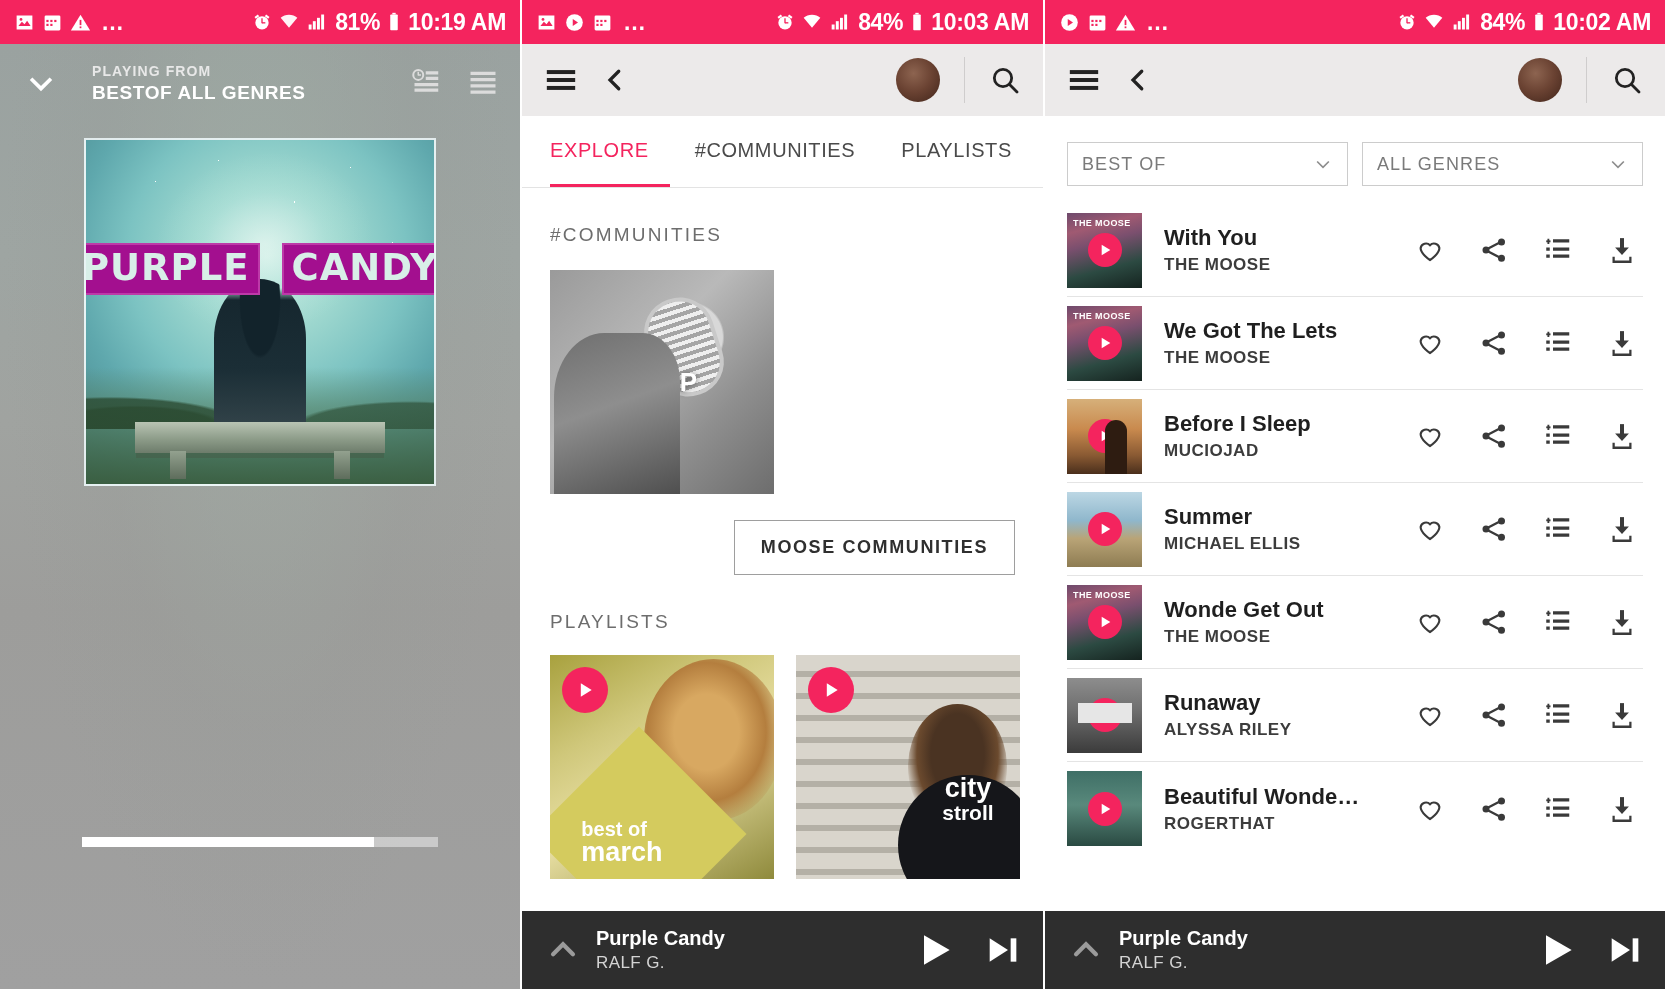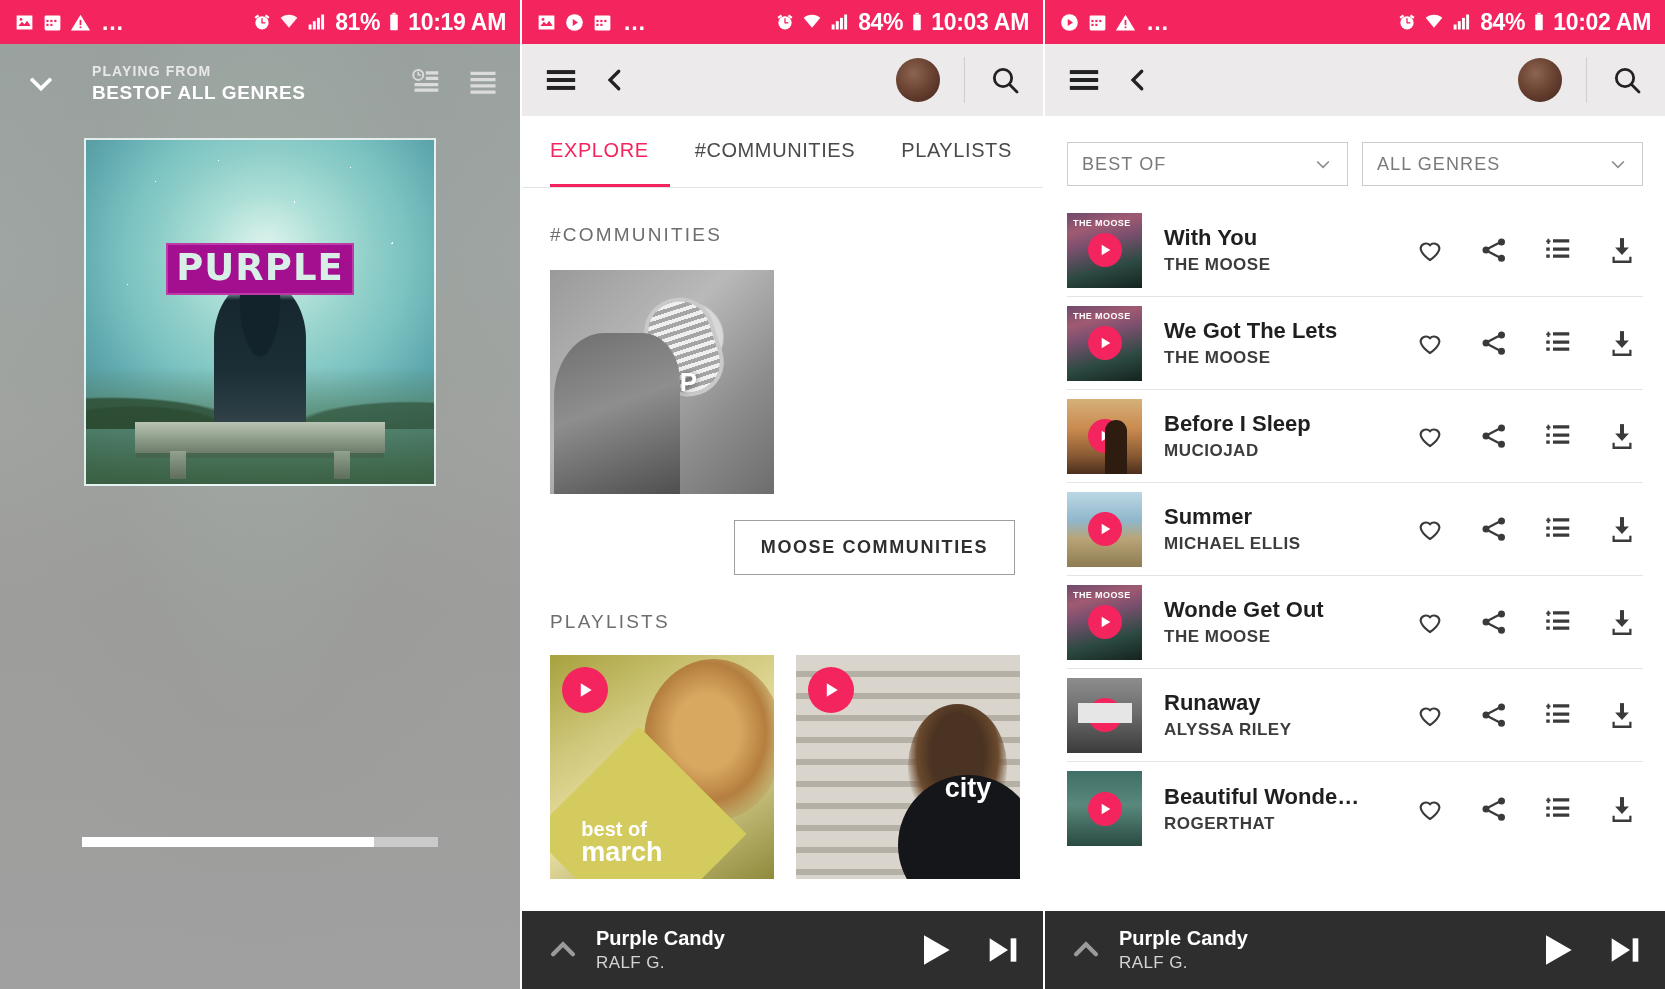--- a/index.html
+++ b/index.html
@@ -218,21 +218,21 @@
     background: repeating-linear-gradient(180deg,#d9d5cc 0 16px,#b4b0a6 16px 22px),
                 linear-gradient(180deg,#cfcac0,#a8a49a);
   }
   .pl-b::before {
     content:""; position:absolute; right:6%; top:22%; width:44%; height:56%;
     background: radial-gradient(ellipse at 50% 40%, #4a3322 0 38%, #6b4a2e 58%, rgba(90,62,40,0) 75%);
     border-radius:50%;
   }
   .pl-b .circ {
     position:absolute; right: -8%; bottom: -16%; width: 140px; height: 140px; border-radius:50%;
-    background:#15161a; display:flex; flex-direction:column; align-items:center; justify-content:space-between;
+    background:#15161a; display:flex; flex-direction:column; align-items:center; justify-content:flex-start;
     color:#fff; font-weight:bold; line-height:1.02;
   }
   .pl-b .circ span:first-child { font-size: 27px; }
   .pl-b .circ span:last-child { font-size: 21px; }
   .play-badge {
     position:absolute; left: 12px; top: 12px; width: 46px; height: 46px; border-radius:50%;
     background: #f4245e; display:flex; align-items:center; justify-content:center; cursor:pointer;
   }
 
   
@@ -388,20 +388,21 @@
     <div class="album-wrap">
       <div class="album">
         <div class="nebula"></div>
         <div class="stars"></div>
         <div class="ground"></div>
         <div class="trees"></div>
         <div class="figure"></div>
         <div class="bench"></div>
         <div class="album-title">
           <span>PURPLE</span>
+          <span>CANDY</span>
         </div>
       </div>
     </div>
 
     <div class="np-track">
       <div class="np-track-title">Purple Candy</div>
       <div class="np-track-artist">RALF G.</div>
     </div>
 
     <div class="np-actions">

